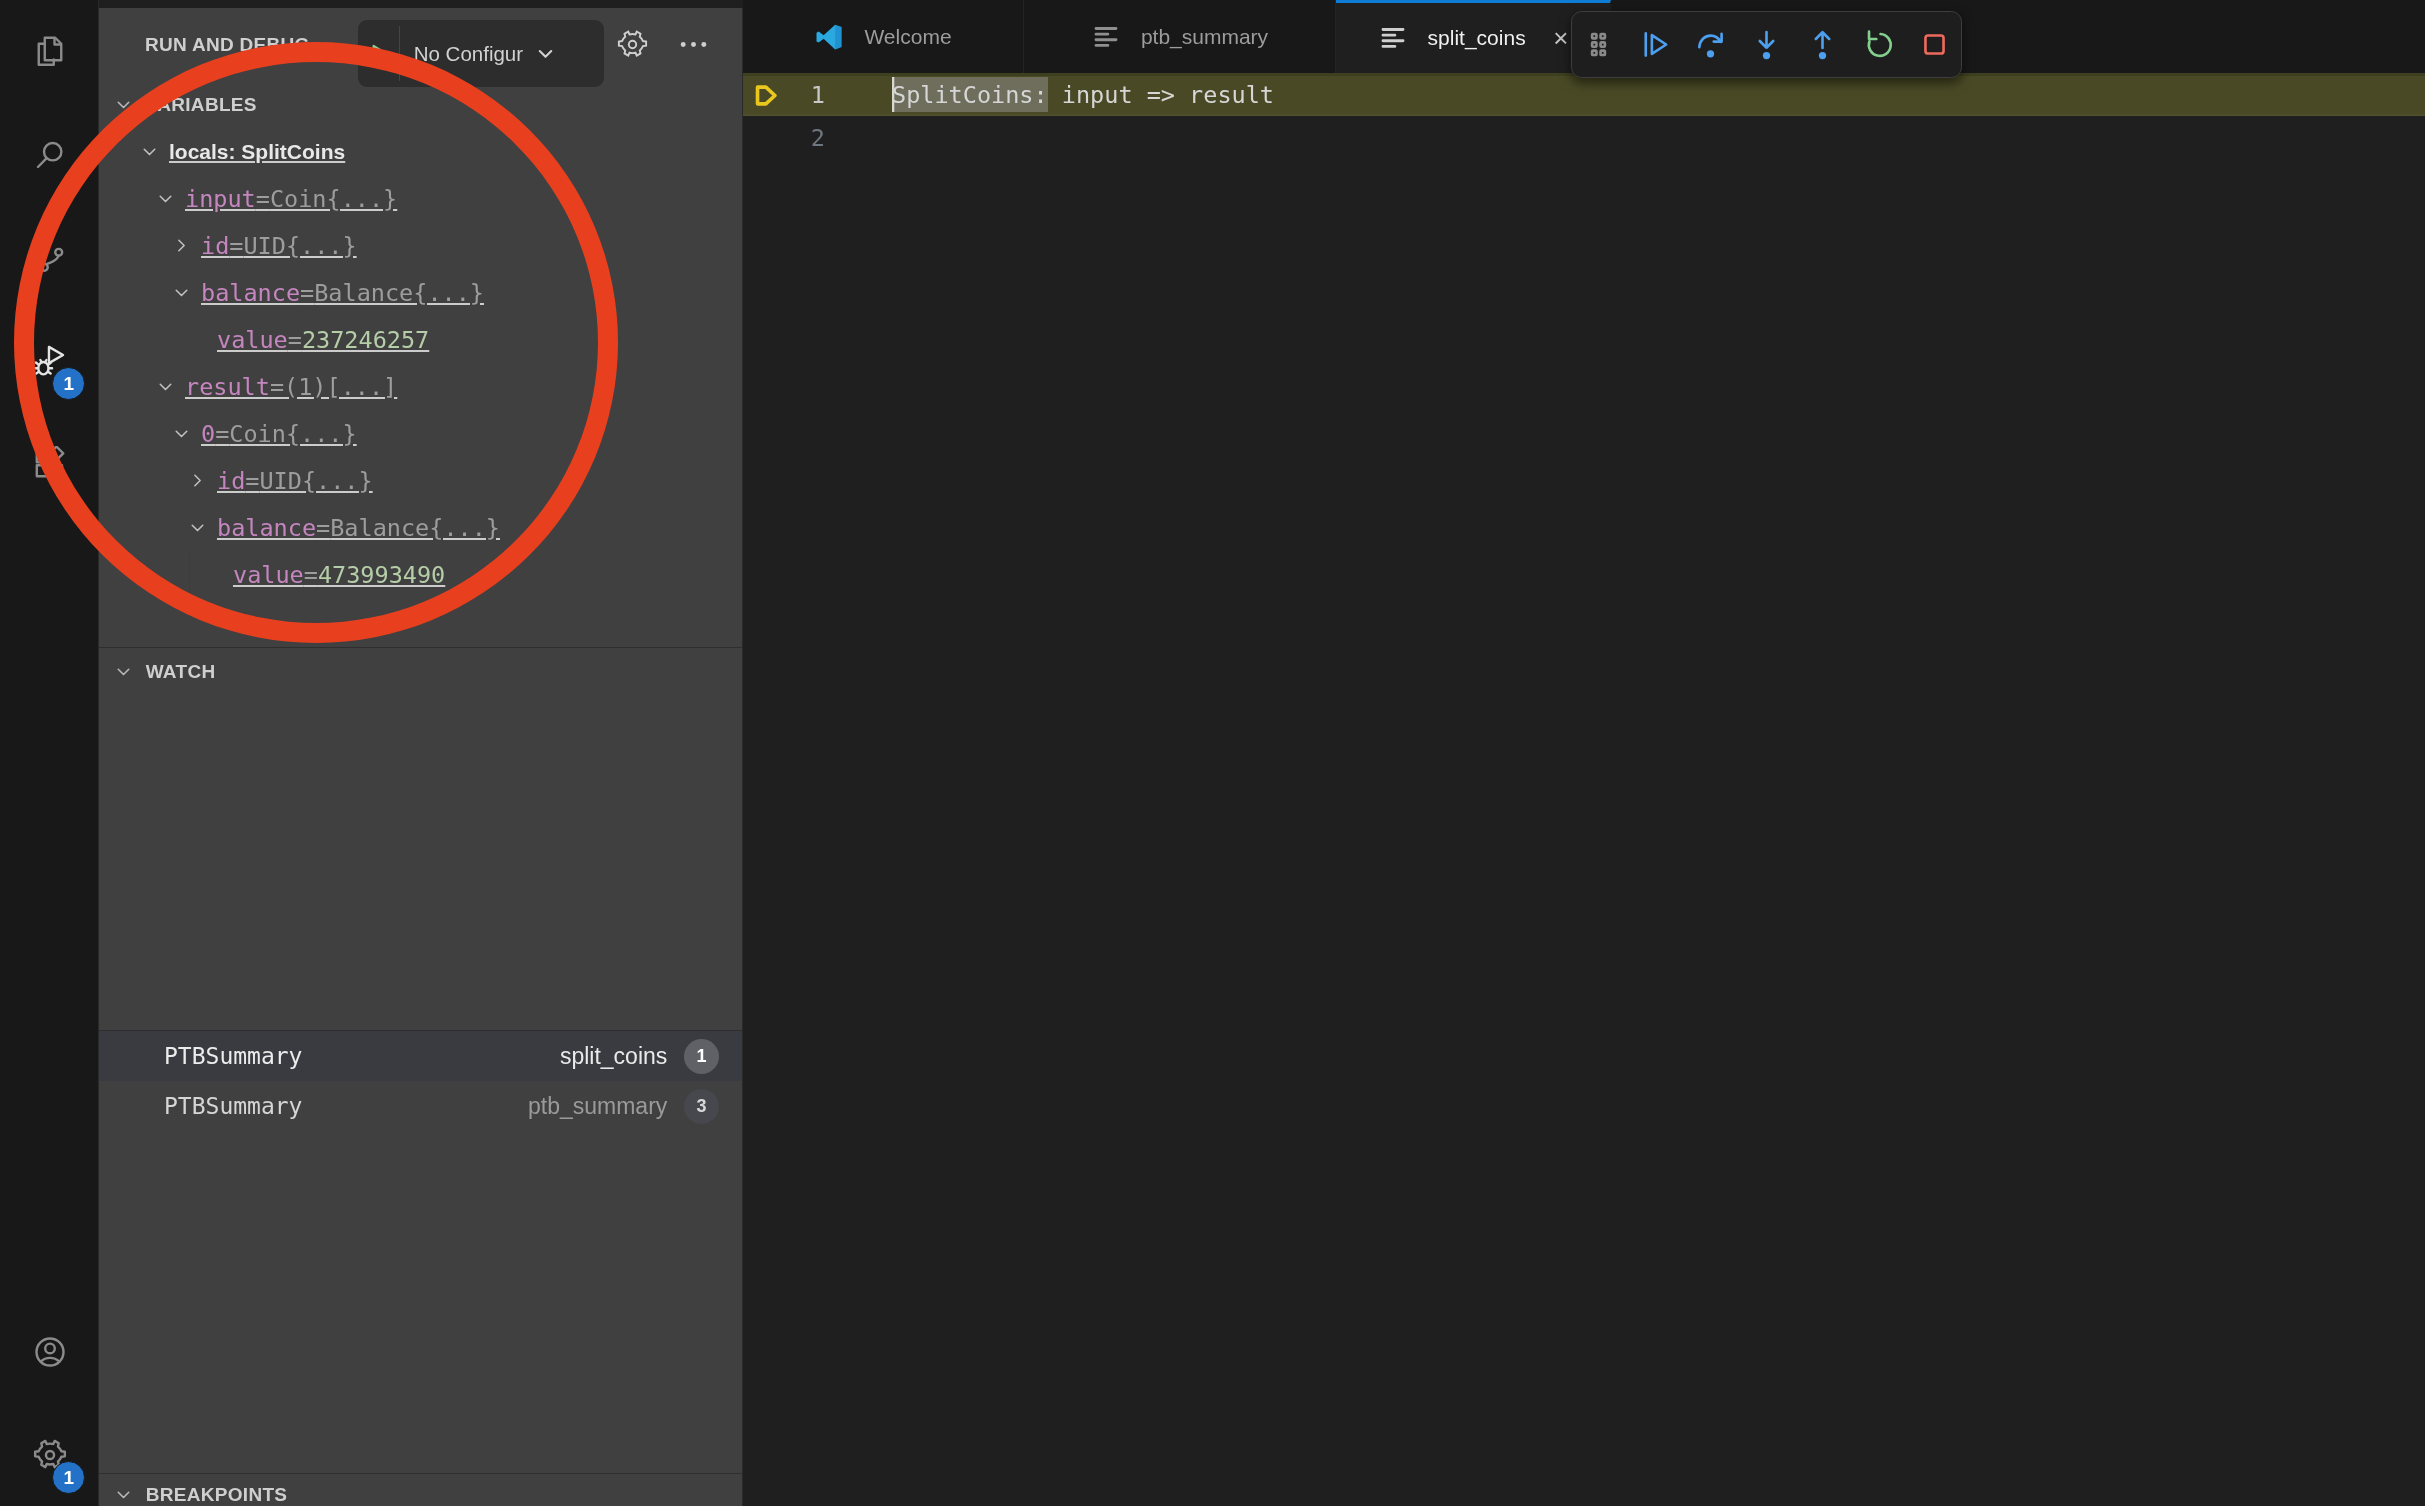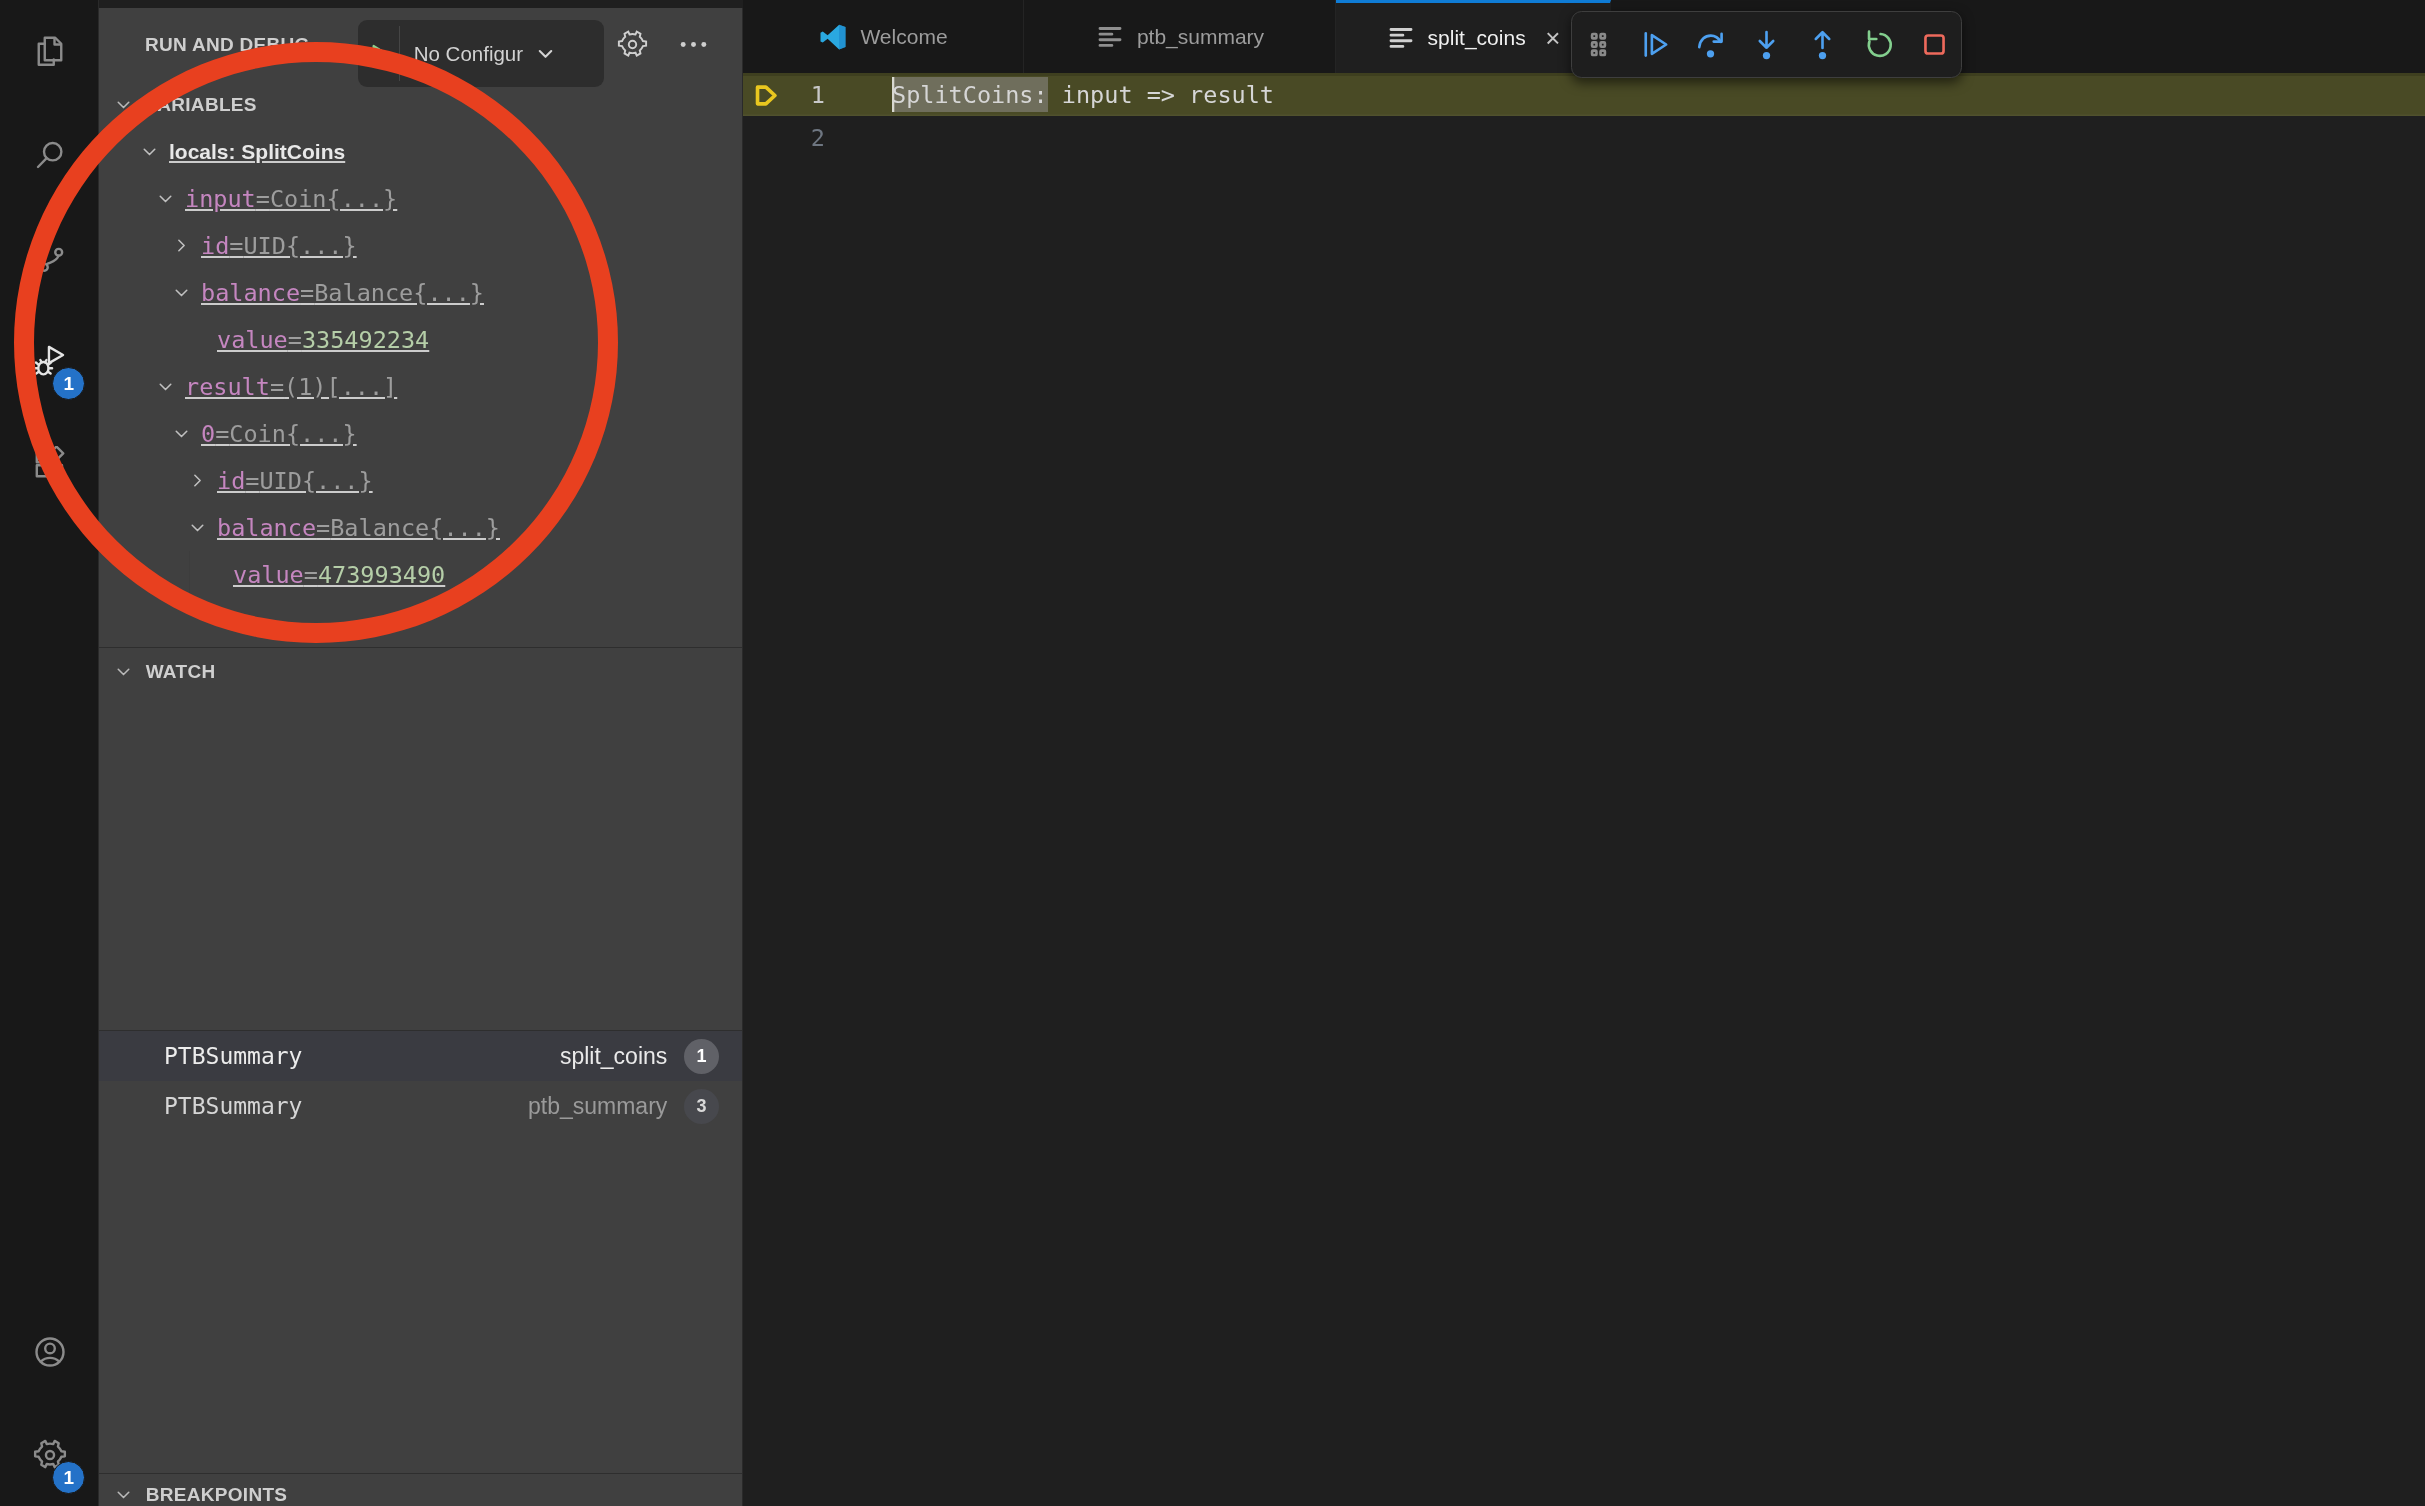--- a/index.html
+++ b/index.html
@@ -109,21 +109,21 @@
 
   
   .main { position:absolute; left:743px; top:0; right:0; height:100%; background:#1f1f1f; }
   .tabbar {
     position:absolute; left:0; top:0; right:0; height:73px; background:#181818;
     display:flex; align-items:stretch;
   }
   .tab {
     position:relative; display:flex; align-items:center; justify-content:center;
     background:#181818; border-right:0.8px solid #242424; cursor:pointer;
-    color:#9c9c9c; font-size:21px; gap:12px; padding:0 7.6px;
+    color:#9c9c9c; font-size:21px; gap:20px; padding:0 7.6px;
   }
   .tab .tab-ico { display:flex; color:#8f8f8f; }
   .tab .tab-ico svg { width:30px; height:30px; }
   .tab.active { background:#1f1f1f; color:#f0f0f0; border-top:3.8px solid #0f7cd6; border-right-color:#1f1f1f; }
   .tab.active .tab-ico { color:#cfcfcf; }
   .tab-close { margin-left:7.6px; color:#c5c5c5; font-size:26px; line-height:1; cursor:pointer; }
 
   .editor { position:absolute; left:0; top:73px; right:0; bottom:0; background:#1f1f1f; }
   .edit-line { position:relative; height:43px; display:flex; align-items:center;
     font-family:"DejaVu Sans Mono","Liberation Mono",monospace; font-size:23.5px; }
@@ -312,21 +312,21 @@
               </svg>
             </span>
             <span class="vname">balance</span>
             <span class="veq"> = </span>
             <span class="vval-type">Balance{...}</span>
           </div>
           <div class="tree-row" style="padding-left: 88px;">
             <span class="tw"></span>
             <span class="vname">value</span>
             <span class="veq"> = </span>
-            <span class="vval-number">335492234</span>
+            <span class="vval-number">237246257</span>
           </div>
           <div class="tree-row" style="padding-left: 56px;">
             <span class="tw">
               <svg viewBox="0 0 24 24">
                 <path d="M6 9.5l6 6 6-6"></path>
               </svg>
             </span>
             <span class="vname">result</span>
             <span class="veq"> = </span>
             <span class="vval-type">(1)[...]</span>

